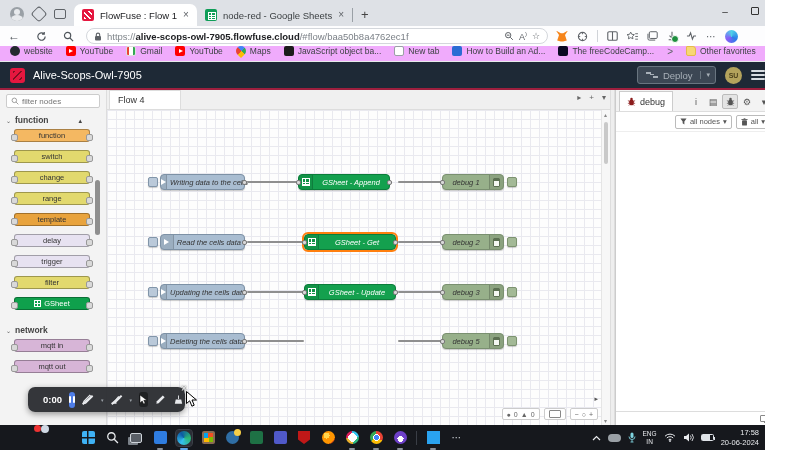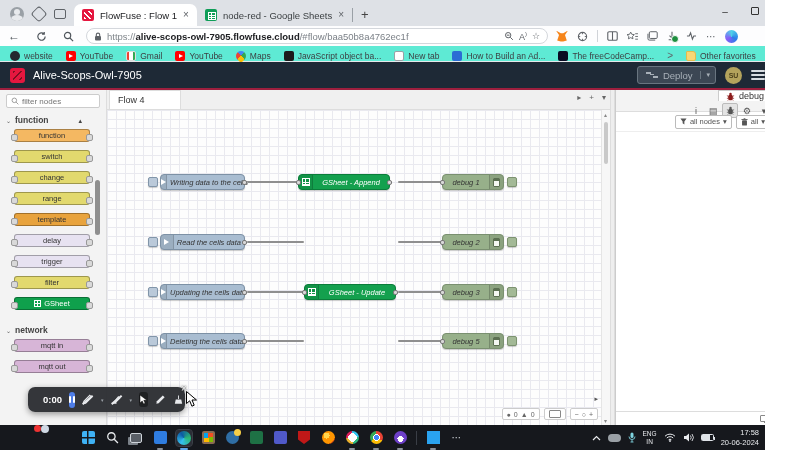--- a/index.html
+++ b/index.html
@@ -41,21 +41,21 @@
   .pill-ic { color:#5f6368; font-size:9px; }
   .tb-right { display:flex; align-items:center; gap:9px; margin-left:8px; }
   svg.mini { display:block; }
   .fox { width:12px; height:11px; background:#f6851b; clip-path:polygon(0 0,25% 40%,10% 90%,40% 100%,60% 100%,90% 90%,75% 40%,100% 0,60% 25%,40% 25%); }
   .tb-div { width:1px; height:12px; background:#d0d3d8; }
   .dl-badge { position:relative; }
   .dl-badge:after { content:""; position:absolute; right:-2px; bottom:-2px; width:6px; height:6px; border-radius:50%; background:#1e8e3e; border:1px solid #fff; }
   .copilot { width:13px; height:13px; border-radius:50%; background:conic-gradient(#4fd0e8,#2b7de9,#8a5cf6,#4fd0e8); }
 
   
-  .bookmarks { position:absolute; left:0; top:46px; width:800px; height:16px; background:#5eead4; border-bottom:1px solid #e6e8eb; display:flex; align-items:flex-end; gap:13px; padding:0 10px; font-size:8.5px; color:#3c4043; }
+  .bookmarks { position:absolute; left:0; top:46px; width:800px; height:16px; background:#f0abfc; border-bottom:1px solid #e6e8eb; display:flex; align-items:flex-start; gap:13px; padding:0 10px; font-size:8.5px; color:#3c4043; }
   .bm { display:flex; align-items:center; gap:4px; white-space:nowrap; }
   .bm-ic { width:10px; height:10px; border-radius:2px; flex:0 0 auto; }
   .bm-github { background:#24292f; border-radius:50%; }
   .bm-yt { background:#f00; position:relative; }
   .bm-yt:before { content:""; position:absolute; left:3.5px; top:2.5px; border-left:4px solid #fff; border-top:2.5px solid transparent; border-bottom:2.5px solid transparent; }
   .bm-gmail { background:linear-gradient(90deg,#ea4335 30%,#fff 30% 70%,#34a853 70%); border:1px solid #ddd; }
   .bm-maps { background:conic-gradient(#4285f4 0 25%,#34a853 0 50%,#fbbc05 0 75%,#ea4335 0); border-radius:50% 50% 50% 0; transform:rotate(-45deg); }
   .bm-js { background:#1c1c1c; }
   .bm-page { background:#fff; border:1px solid #9aa0a6; }
   .bm-doc { background:#2b6cd4; }
@@ -120,21 +120,21 @@
   .vscroll { position:absolute; right:0; top:0; bottom:0; width:9px; background:#f7f7f7; border-left:1px solid #e5e5e5; font-size:6px; color:#888; text-align:center; }
   .vthumb { position:absolute; left:2px; top:12px; width:4px; height:42px; background:#c9c9c9; border-radius:2px; }
   .hscroll-arrow { position:absolute; right:12px; bottom:22px; font-size:7px; color:#555; }
   .canvas-status { position:absolute; right:12px; bottom:5px; display:flex; gap:4px; }
   .cs-box { background:#fff; border:1px solid #ccc; border-radius:2px; font-size:7px; color:#666; padding:1px 4px; display:flex; align-items:center; gap:3px; }
   .nav-box { width:12px; height:8px; border:1px solid #888; border-radius:1px; }
 
   
   .resizer { width:5px; background:#eee; border-left:1px solid #ddd; border-right:1px solid #ddd; }
   .debug-panel { width:160px; background:#fff; border-left:1px solid #ccc; display:flex; flex-direction:column; position:relative; }
-  .dbg-tabs { height:22px; background:#f3f3f3; border-bottom:1px solid #ddd; display:flex; align-items:flex-end; padding:0 3px; gap:2px;flex-direction:column; }
+  .dbg-tabs { height:22px; background:#f3f3f3; border-bottom:1px solid #ddd; display:flex; align-items:flex-end; padding:0 3px; gap:2px; }
   .dbg-tab { height:20px; background:#fff; border:1px solid #ccc; border-bottom:none; display:flex; align-items:center; gap:4px; font-size:9px; color:#333; padding:0 7px; }
   .tool-btns { margin-left:auto; display:flex; gap:1px; margin-bottom:2px; }
   .tool-btn { width:16px; height:15px; display:flex; align-items:center; justify-content:center; font-size:9px; color:#555; border-radius:2px; border:1px solid transparent; }
   .tool-btn.active { background:#e4e4e4; border-color:#bbb; }
   .dbg-filter { height:20px; border-bottom:1px solid #eee; display:flex; justify-content:flex-end; align-items:center; gap:4px; padding:0 5px; }
   .filter-btn { height:14px; background:#fff; border:1px solid #bbb; border-radius:2px; font-size:7.5px; color:#555; display:flex; align-items:center; gap:3px; padding:0 4px; }
   .dbg-body { flex:1; background:#fff; }
   .dbg-footer { height:14px; border-top:1px solid #ddd; display:flex; align-items:center; justify-content:flex-end; padding:0 5px; }
   .monitor-ic { width:10px; height:7px; border:1px solid #888; border-radius:1px; position:relative; }
   .monitor-ic:after { content:""; position:absolute; left:3px; bottom:-2px; width:3px; height:1.5px; background:#888; }
@@ -458,20 +458,28 @@
           <div class="flow-row" style="top:124px">
             <span class="sqbtn inject-btn" style="left:41px"></span>
             <div class="fnode inject-node" style="left:53px;width:85px">
               <span class="icostrip">
                   <span class="arrow-ic"></span>
                 </span>
               <span class="lbl">Read the cells data</span>
               <span class="port" style="right:-3px"></span>
             </div>
             <span class="wire" style="left:140px;width:57px"></span>
+            <div class="fnode gsheet-node selected" style="left:197px;width:92px">
+              <span class="port" style="left:-3px"></span>
+              <span class="icostrip">
+                  <span class="grid-ic"></span>
+                </span>
+              <span class="lbl">GSheet - Get</span>
+              <span class="port" style="right:-3px"></span>
+            </div>
             <span class="wire" style="left:291px;width:44px"></span>
             <div class="fnode debug-node" style="left:335px;width:62px">
               <span class="port" style="left:-3px"></span>
               <span class="lbl">debug 2</span>
               <span class="icostrip right">
                   <span class="dbg-ic"></span>
                 </span>
             </div>
             <span class="sqbtn debug-btn" style="left:400px"></span>
           </div>

